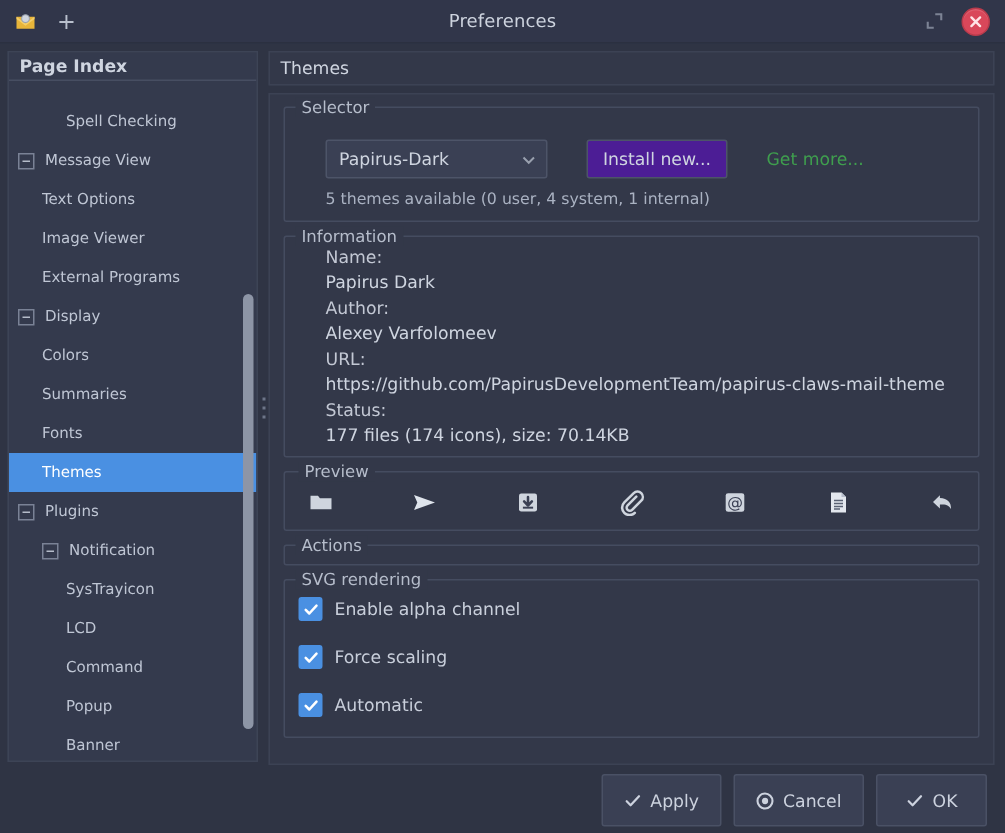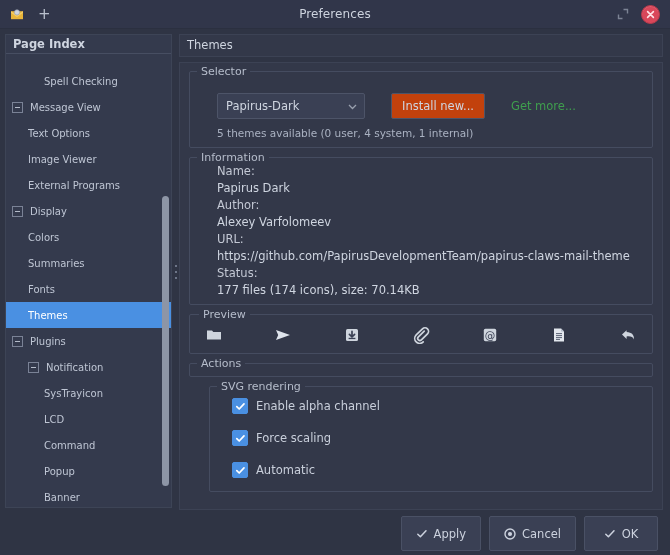--- a/index.html
+++ b/index.html
@@ -280,21 +280,21 @@
     font-size: 11.5px;
     color: #cfd5e0;
   }
   .combo .cv { flex: 1; }
   .combo .chev {
     width: 11px; height: 11px;
     opacity: .75;
   }
   .btn {
     height: 26px;
-    background: #c2410c;
+    background: #4c1d95;
     border: 1px solid #4d5468;
     border-radius: 2px;
     display: inline-flex;
     align-items: center;
     justify-content: center;
     padding: 0 10px;
     box-sizing: border-box;
     font-size: 11.5px;
     color: #cfd5e0;
     white-space: nowrap;
@@ -610,21 +610,21 @@
                   <path d="M7.6 4.2 L3 8.6 L7.6 13 L7.6 10.4 c4.4-.5 6.3 .9 7.4 3 .2-4.6-2.2-7-7.4-7.4z" fill="#cfd5de"></path>
                 </svg>
               </span>
             </div>
         </div>
 
         <div class="group" style="padding:6px 9px 6px 9px;">
           <div class="g-title">Actions</div>
         </div>
 
-        <div class="group" style="padding:7px 9px 9px 22px;margin-bottom:0;margin-left:20px;">
+        <div class="group" style="padding:7px 9px 9px 9px;margin-bottom:0;">
           <div class="g-title">SVG rendering</div>
           <div id="svg-options">
               <div class="chk-row">
                 <span class="chk">
                   <svg width="11" height="11" viewBox="0 0 11 11">
                     <path d="M1.8 5.6 L4.2 8 L9 2.8" fill="none" stroke="#ffffff" stroke-width="1.7" stroke-linecap="round" stroke-linejoin="round"></path>
                   </svg>
                 </span>
                 <span>Enable alpha channel</span>
               </div>

